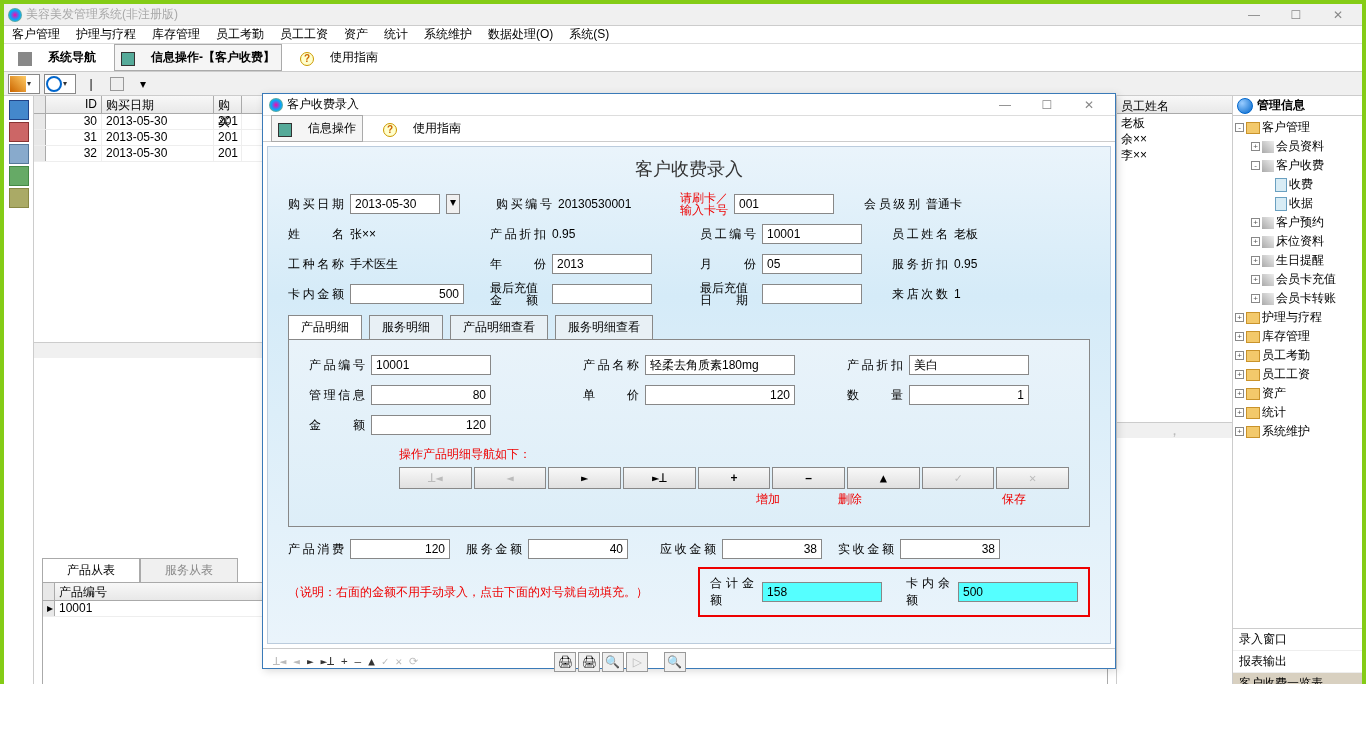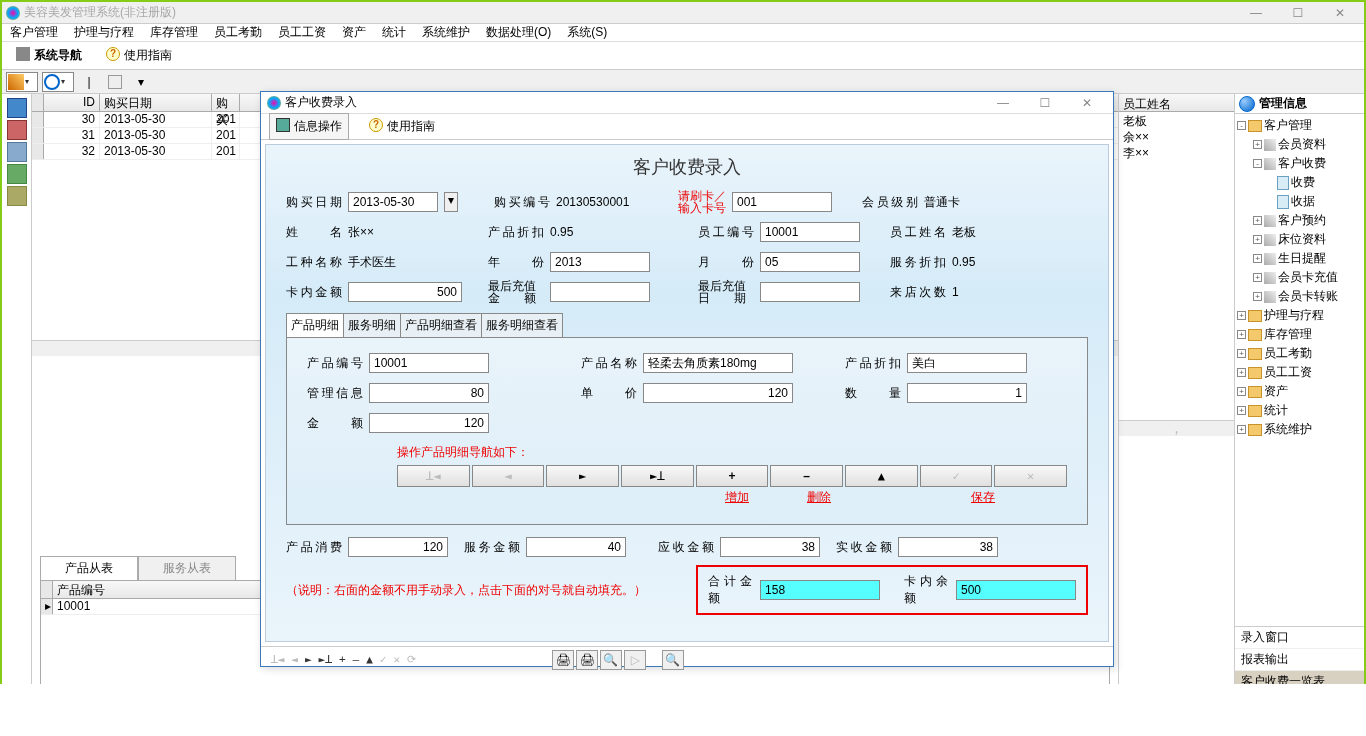--- a/index.html
+++ b/index.html
@@ -1,26 +1,26 @@
 <!DOCTYPE html>
 <html><head>
 <meta charset="utf-8">
 <style>
 * { box-sizing: border-box; font-family: "Microsoft YaHei", SimSun, sans-serif; font-size: 12px; }
 body { margin: 0; padding: 0; background: #fff; overflow: hidden; }
-.main-window { width: 1366px; height: 684px; border: 2px solid #84cc16; position: relative; background: #1d4ed8; }
+.main-window { width: 1366px; height: 684px; border: 4px solid #84cc16; position: relative; background: #1d4ed8; }
 .titlebar { height: 22px; background: #f0f0f0; display: flex; align-items: center; padding: 0 4px; border-bottom: 1px solid #ccc; }
 .titlebar .app-icon { width: 14px; height: 14px; background: radial-gradient(circle,#f0a,#0af,#fa0); border-radius: 50%; margin-right: 4px; }
 .titlebar .title { color: #A8A8A8; flex: 1; }
 .win-controls { display: flex; gap: 2px; }
 .win-btn { width: 40px; height: 20px; display: flex; align-items: center; justify-content: center; color: #888; cursor: pointer; }
 .menubar { height: 18px; background: #fff; display: flex; align-items: center; padding: 0 2px; gap: 4px; border-bottom: 1px solid #ddd; }
 .menubar span { padding: 0 6px; cursor: pointer; }
 .tabbar { height: 28px; background: #fff; display: flex; align-items: center; padding: 0 8px; gap: 12px; border-bottom: 1px solid #ccc; }
-.tab-item { display: flex; align-items: flex-start; gap: 4px; padding: 4px 6px; }
+.tab-item { display: flex; align-items: flex-end; gap: 16px; padding: 4px 6px; }
 .tab-item.active { border: 1px solid #aaa; background: #f5f5f5; }
 .tab-icon { width: 14px; height: 14px; }
 .tab-icon.nav { background: #888; }
 .tab-icon.doc { background: #5a9; border: 1px solid #333; }
 .tab-icon.help { background: #ffc; border: 1px solid #c90; border-radius: 50%; font-size: 10px; text-align: center; color: #c60; line-height: 12px; font-weight: bold; }
 .toolbar { height: 24px; background: #f0f0f0; display: flex; align-items: center; padding: 0 4px; gap: 4px; border-bottom: 1px solid #ccc; }
 .tool-btn { width: 22px; height: 20px; border: 1px solid transparent; display: flex; align-items: center; justify-content: center; }
 .tool-drop { width: 32px; height: 20px; border: 1px solid #888; display: flex; align-items: center; background: #fff; }
 .tool-drop .ico { width: 16px; height: 16px; margin: 0 1px; }
 .tool-drop .arr { font-size: 8px; color: #333; }
@@ -68,30 +68,30 @@
 .modal-heading { text-align:center; font-size:18px; font-weight:normal; color:#333; margin-bottom:8px;}
 .form-row { display:flex; align-items:center; height:30px; gap:6px;}
 .form-lbl { width:56px; text-align:justify; text-align-last:justify; letter-spacing:0;}
 .form-val { min-width:100px; }
 .form-input { border:1px solid #888; background:#fff; padding:2px 4px; height:20px; }
 .form-input.w90 { width:90px;}
 .form-input.w100 { width:100px;}
 .form-input.w120 { width:120px;}
 .red-txt { color:#e00;}
 .inner-tabs { display:flex; margin-top:6px;}
-.inner-tab { padding:3px 4px; border:1px solid #888; border-bottom:none; background:#fff; margin-right:-1px;font-family:Liberation Serif, serif;}
+.inner-tab { padding:3px 12px; border:1px solid #888; border-bottom:none; background:#fff; margin-right:-1px;font-family:Liberation Serif, serif;}
 .inner-tab.active { background:#fff;}
-.inner-tab:not(.active){ background:#e8f0f5;}
+.inner-tab:not(.active){ background:#e8f0f5;margin-left:8px;}
 .inner-panel { border:1px solid #888; background:linear-gradient(#e9f3fa,#ddeef8); padding:10px 20px 18px 20px;}
 .detail-row { display:flex; align-items:center; height:30px; gap:6px;}
 .nav-instruction { color:#e00; margin:6px 0 4px 90px;}
 .nav-btns { display:flex; gap:2px; margin-left:90px;}
 .nav-btn { width:80px; height:22px; background:linear-gradient(#f8f8f8,#e0e0e0); border:1px solid #888; display:flex; align-items:center; justify-content:center; font-family:monospace;}
 .nav-labels { display:flex; margin-left:90px; margin-top:2px;}
-.nav-labels span { width:82px; text-align:left; color:#e00;text-decoration:underline;}
+.nav-labels span { width:82px; text-align:center; color:#e00;}
 .summary-row { display:flex; align-items:center; height:28px; gap:6px; margin-top:8px;}
 .summary-box { border:2px solid #e00; padding:6px 10px; display:flex; align-items:center; gap:8px; margin-left:auto; width:392px;}
 .hl-input { background:#5ff; border:1px solid #888; height:20px; padding:2px 4px; width:120px;}
 .note-txt { color:#e00; width:370px;}
 .modal-footer { height:26px; border-top:1px solid #ccc; display:flex; align-items:center; padding:0 8px; gap:4px;}
 .foot-nav { display:flex; gap:3px; align-items:center;}
 .foot-nav span { color:#333; font-family:monospace; font-size:11px; padding:0 2px;}
 .foot-nav span.dis { color:#bbb;}
 .foot-tools { display:flex; gap:2px; margin-left:130px;}
 .foot-tool { width:22px; height:20px; border:1px solid #999; background:#f0f0f0; display:flex; align-items:center; justify-content:center;}
@@ -124,20 +124,24 @@
     <span>系统维护</span>
     <span>数据处理(O)</span>
     <span>系统(S)</span>
   </div>
 
   <div class="tabbar">
     <div class="tab-item">
       <div class="tab-icon nav"></div>
       <b>系统导航</b>
     </div>
+    <div class="tab-item active">
+      <div class="tab-icon doc"></div>
+      <b>信息操作-【客户收费】</b>
+    </div>
     <div class="tab-item">
       <div class="tab-icon help">?</div>
       <span>使用指南</span>
     </div>
   </div>
 
   <div class="toolbar">
     <div class="tool-drop">
         <div class="ico" style="background:linear-gradient(45deg,#c60,#fc6)"></div>
         <span class="arr">▾</span>

